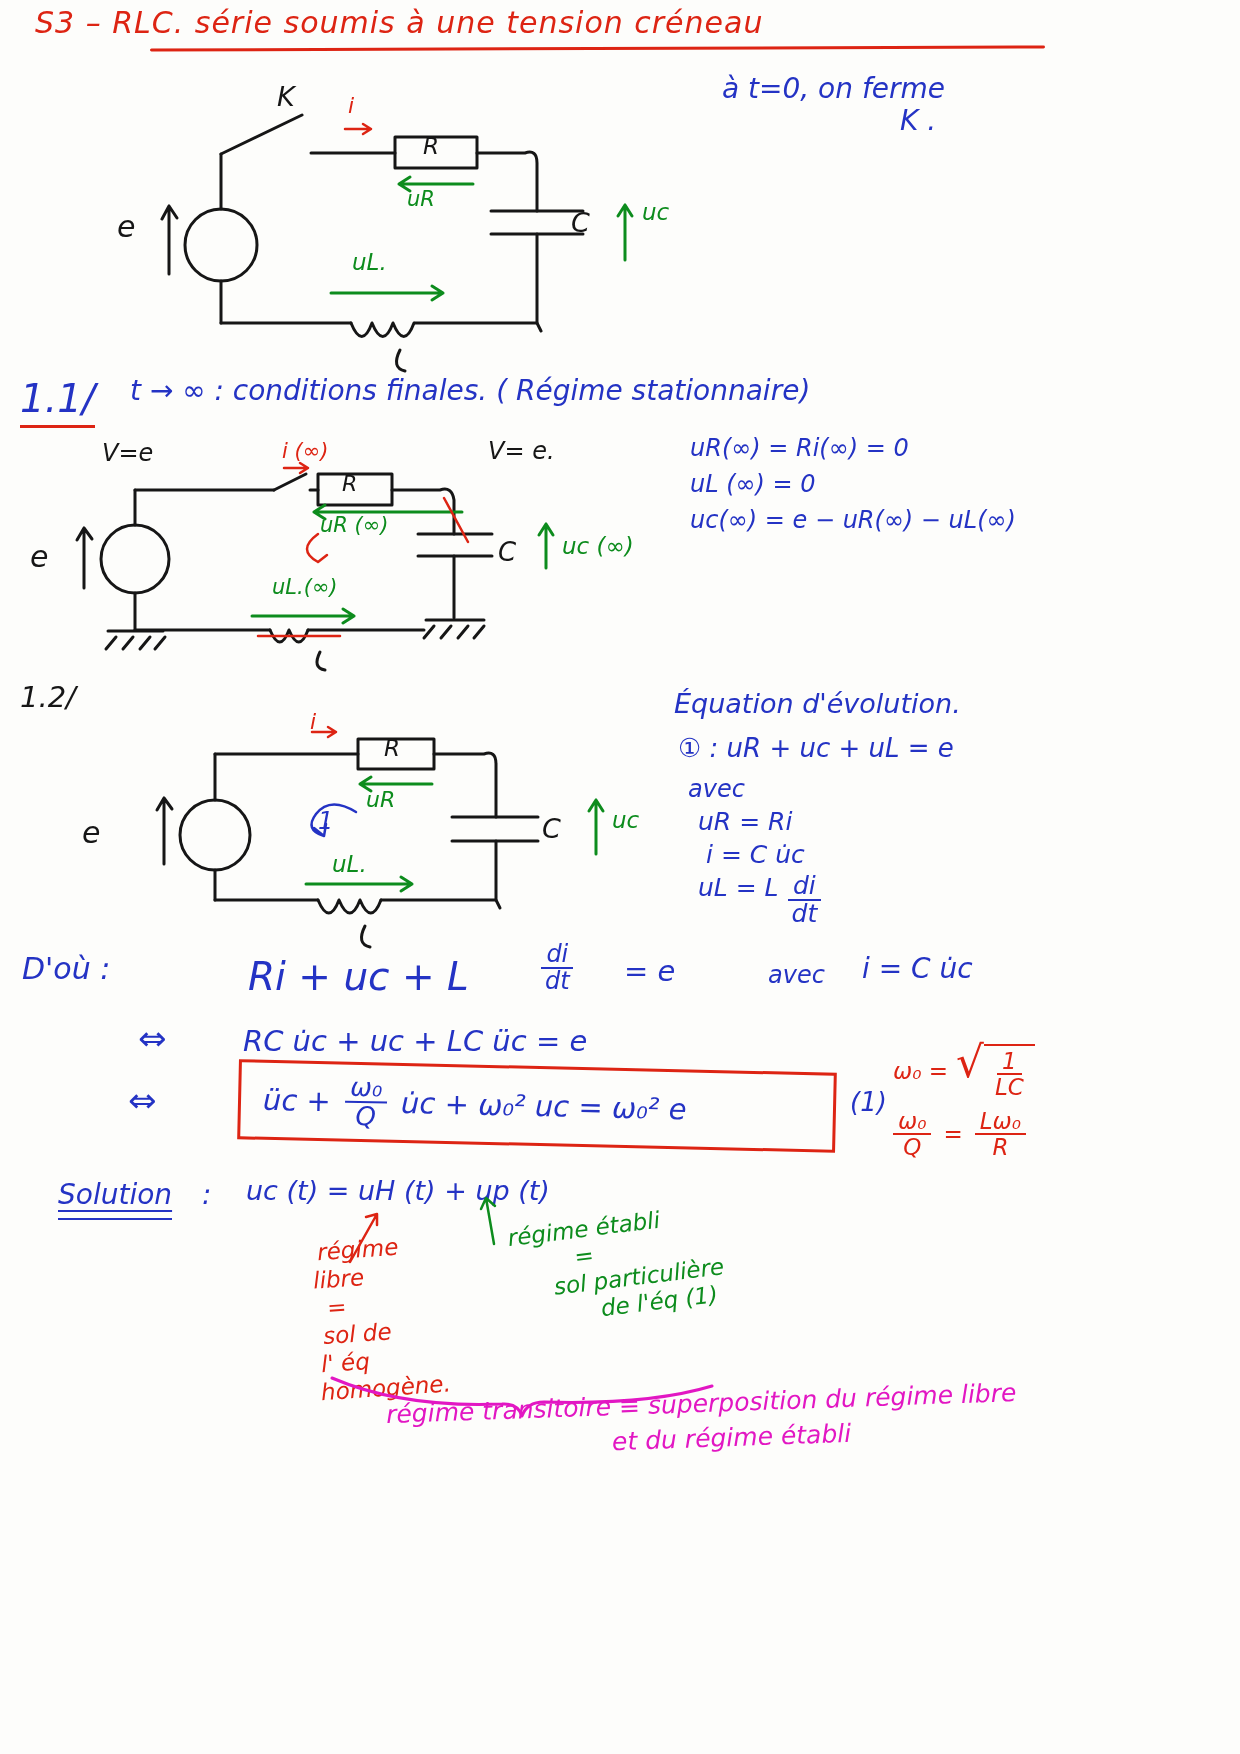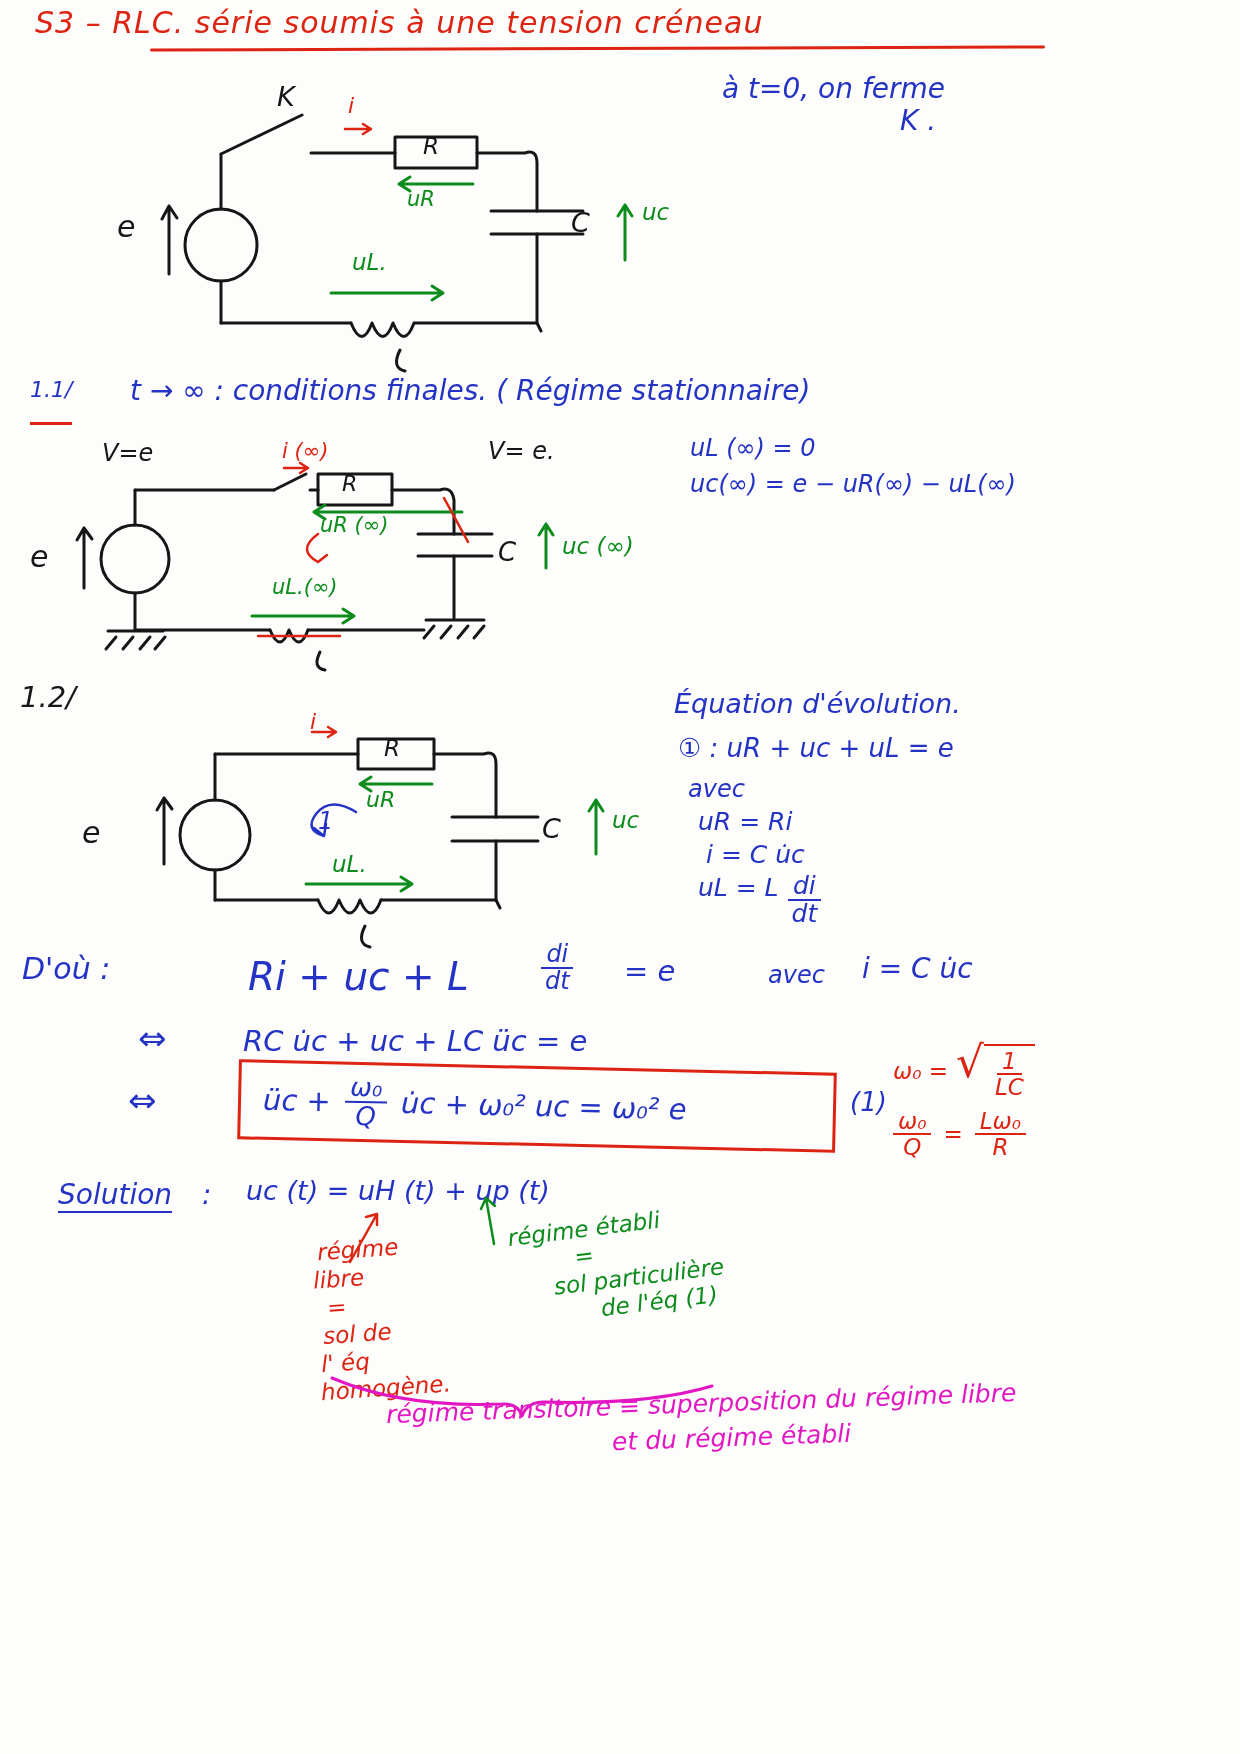--- a/index.html
+++ b/index.html
@@ -19,21 +19,21 @@
   .stroke-green{stroke:var(--green,#0d8c1d)}
   .stroke-red{stroke:var(--red,#dd2413)}
   .stroke-blue{stroke:var(--blue,#2433c4)}
   .stroke-magenta{stroke:var(--magenta,#e217c3)}
   .frac{display:inline-flex;flex-direction:column;align-items:center;line-height:1.05;text-align:center;vertical-align:middle}
   .frac .num{border-bottom:2px solid currentColor;padding:0 5px}
   .frac .den{padding:0 5px}
   .sqrt{display:inline-flex;align-items:flex-start}
   .sqrt .radical{font-size:1.9em;line-height:.9;font-style:normal}
   .sqrt .radicand{border-top:2.5px solid currentColor;padding:3px 6px 0;margin-top:2px}
-  .underline2{border-bottom:2px solid currentColor;text-underline-offset:6px}
+  .underline2{border-bottom:2px solid currentColor;padding-bottom:7px;text-decoration:underline;text-underline-offset:6px}
   .titleline{position:absolute;background:var(--red,#dd2413);height:3px;border-radius:2px}
   .redbox{position:absolute;border:3px solid var(--red,#dd2413);display:flex;align-items:center;gap:14px;padding:6px 22px}
   .note{position:absolute}
   .note div{white-space:nowrap}
   #overlay{position:absolute;left:0;top:0;pointer-events:none}
 </style>
 </head>
 <body>
 
 <div class="lbl red" style="left:35px;top:6px;font-size:30px;letter-spacing:1px">S3 – RLC. série soumis à une tension créneau</div>
@@ -75,21 +75,21 @@
   <span class="lbl ink" style="left:172px;top:0;font-size:27px">K</span>
   <span class="lbl red" style="left:243px;top:12px;font-size:22px">i</span>
   <span class="lbl ink" style="left:318px;top:52px;font-size:23px">R</span>
   <span class="lbl green" style="left:302px;top:106px;font-size:21px">uR</span>
   <span class="lbl ink" style="left:466px;top:126px;font-size:27px">C</span>
   <span class="lbl green" style="left:537px;top:118px;font-size:23px">uc</span>
   <span class="lbl green" style="left:247px;top:168px;font-size:23px">uL.</span>
   <span class="lbl ink" style="left:12px;top:128px;font-size:30px">e</span>
 </div>
 
-<span class="lbl blue" style="left:30px;top:378px;font-size:22px;border-bottom:3px solid var(--red,#dd2413);padding-bottom:20px">1.1/</span>
+<span class="lbl blue" style="left:20px;top:378px;font-size:39px;border-bottom:3px solid var(--red,#dd2413);padding-bottom:4px">1.1/</span>
 <span class="lbl blue" style="left:130px;top:376px;font-size:28px">t → ∞   :   conditions finales.  ( Régime stationnaire)</span>
 
 <div class="circuit" style="left:20px;top:438px;width:700px;height:265px">
   <svg width="700" height="265" viewBox="0 0 700 265">
     <g class="stroke-ink">
       <path d="M115,52 H254"></path>
       <path d="M254,52 L286,36"></path>
       <path d="M290,52 H298"></path>
       <rect x="298" y="36" width="74" height="31"></rect>
       <path d="M372,52 H420 q12,-4 14,10 V96"></path>
@@ -124,20 +124,21 @@
   <span class="lbl ink" style="left:322px;top:34px;font-size:22px">R</span>
   <span class="lbl green" style="left:300px;top:76px;font-size:21px">uR (∞)</span>
   <span class="lbl ink" style="left:468px;top:0;font-size:24px">V= e.</span>
   <span class="lbl ink" style="left:478px;top:100px;font-size:26px">C</span>
   <span class="lbl green" style="left:542px;top:96px;font-size:23px">uc (∞)</span>
   <span class="lbl green" style="left:252px;top:138px;font-size:21px">uL.(∞)</span>
   <span class="lbl ink" style="left:10px;top:102px;font-size:30px">e</span>
 </div>
 
 <div class="note blue" style="left:690px;top:430px;font-size:24px;line-height:36px">
+  <div>uR(∞) =  Ri(∞)  = 0</div>
   <div>uL (∞)  =  0</div>
   <div>uc(∞) =  e − uR(∞) − uL(∞)</div>
 </div>
 
 <span class="lbl ink" style="left:20px;top:682px;font-size:29px">1.2/</span>
 
 <div class="note blue" style="left:660px;top:688px;font-size:26px">
   <div style="margin-left:14px;font-size:27px">Équation d'évolution.</div>
   <div style="margin:14px 0 0 18px">① :  uR + uc + uL  =  e</div>
   <div style="margin:12px 0 0 28px;font-size:24px">avec</div>

